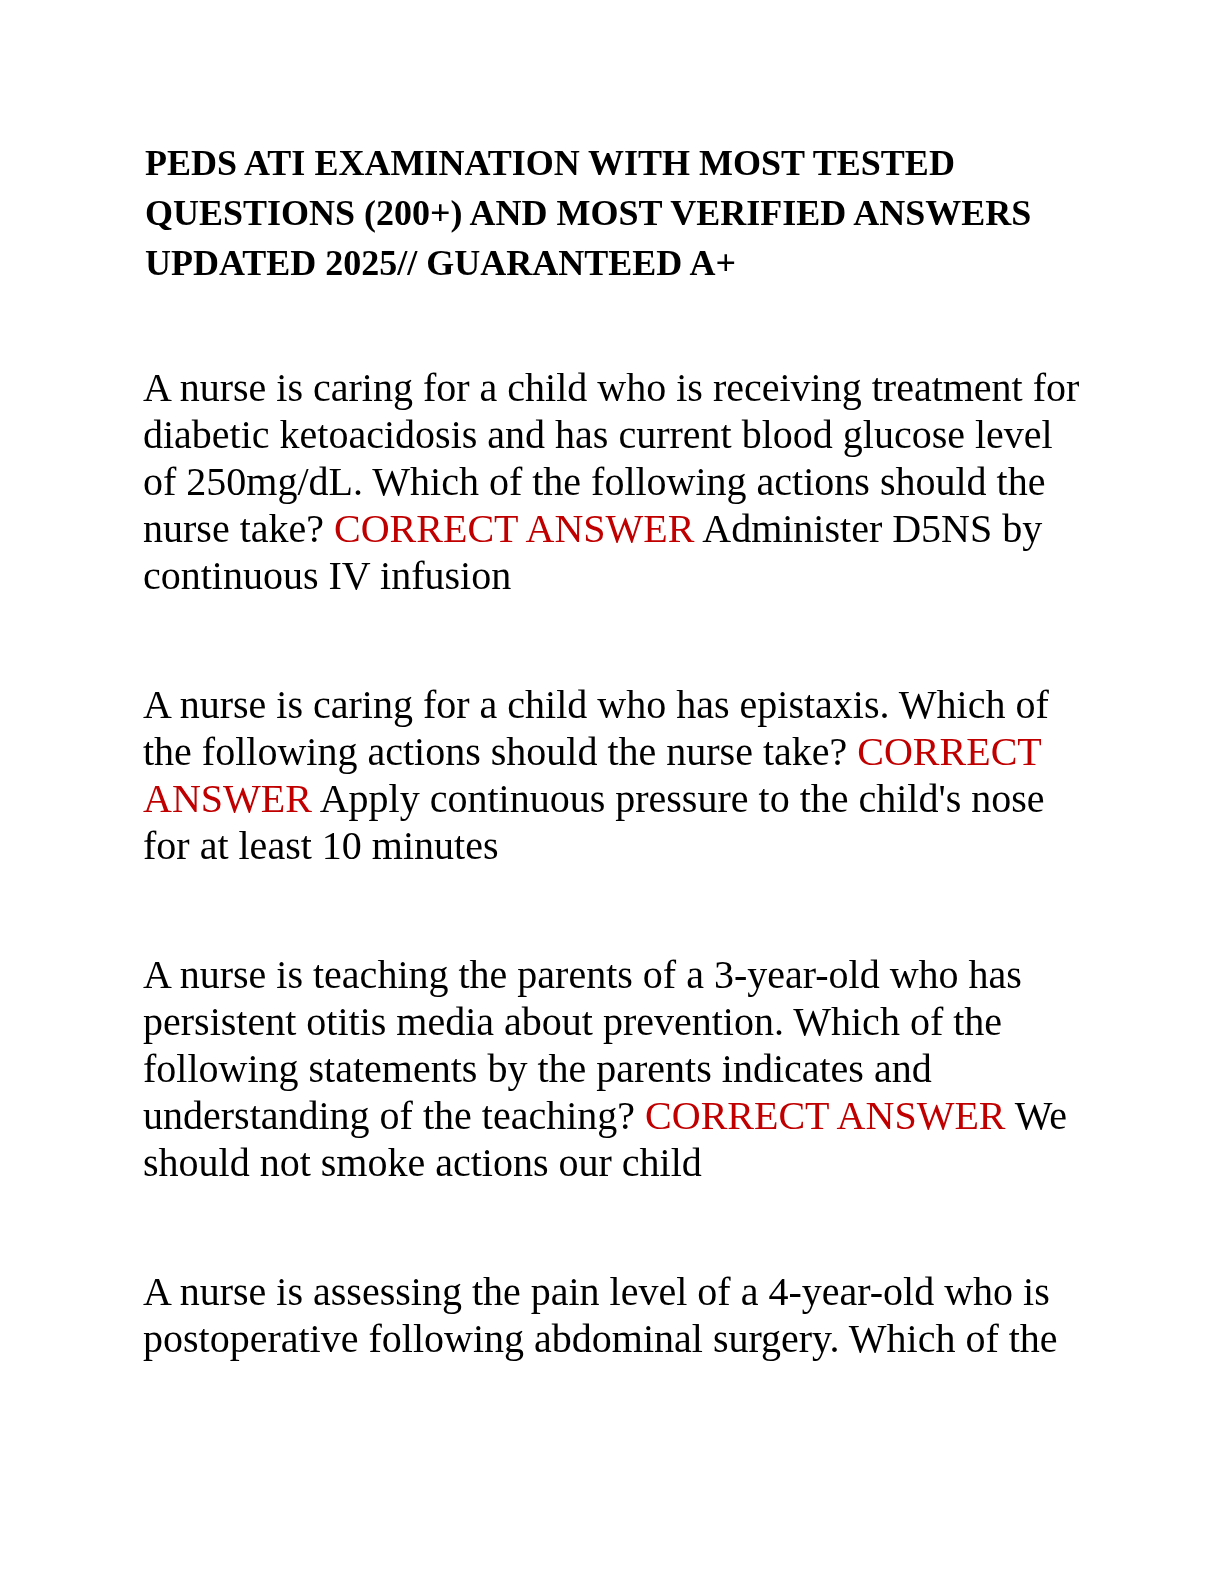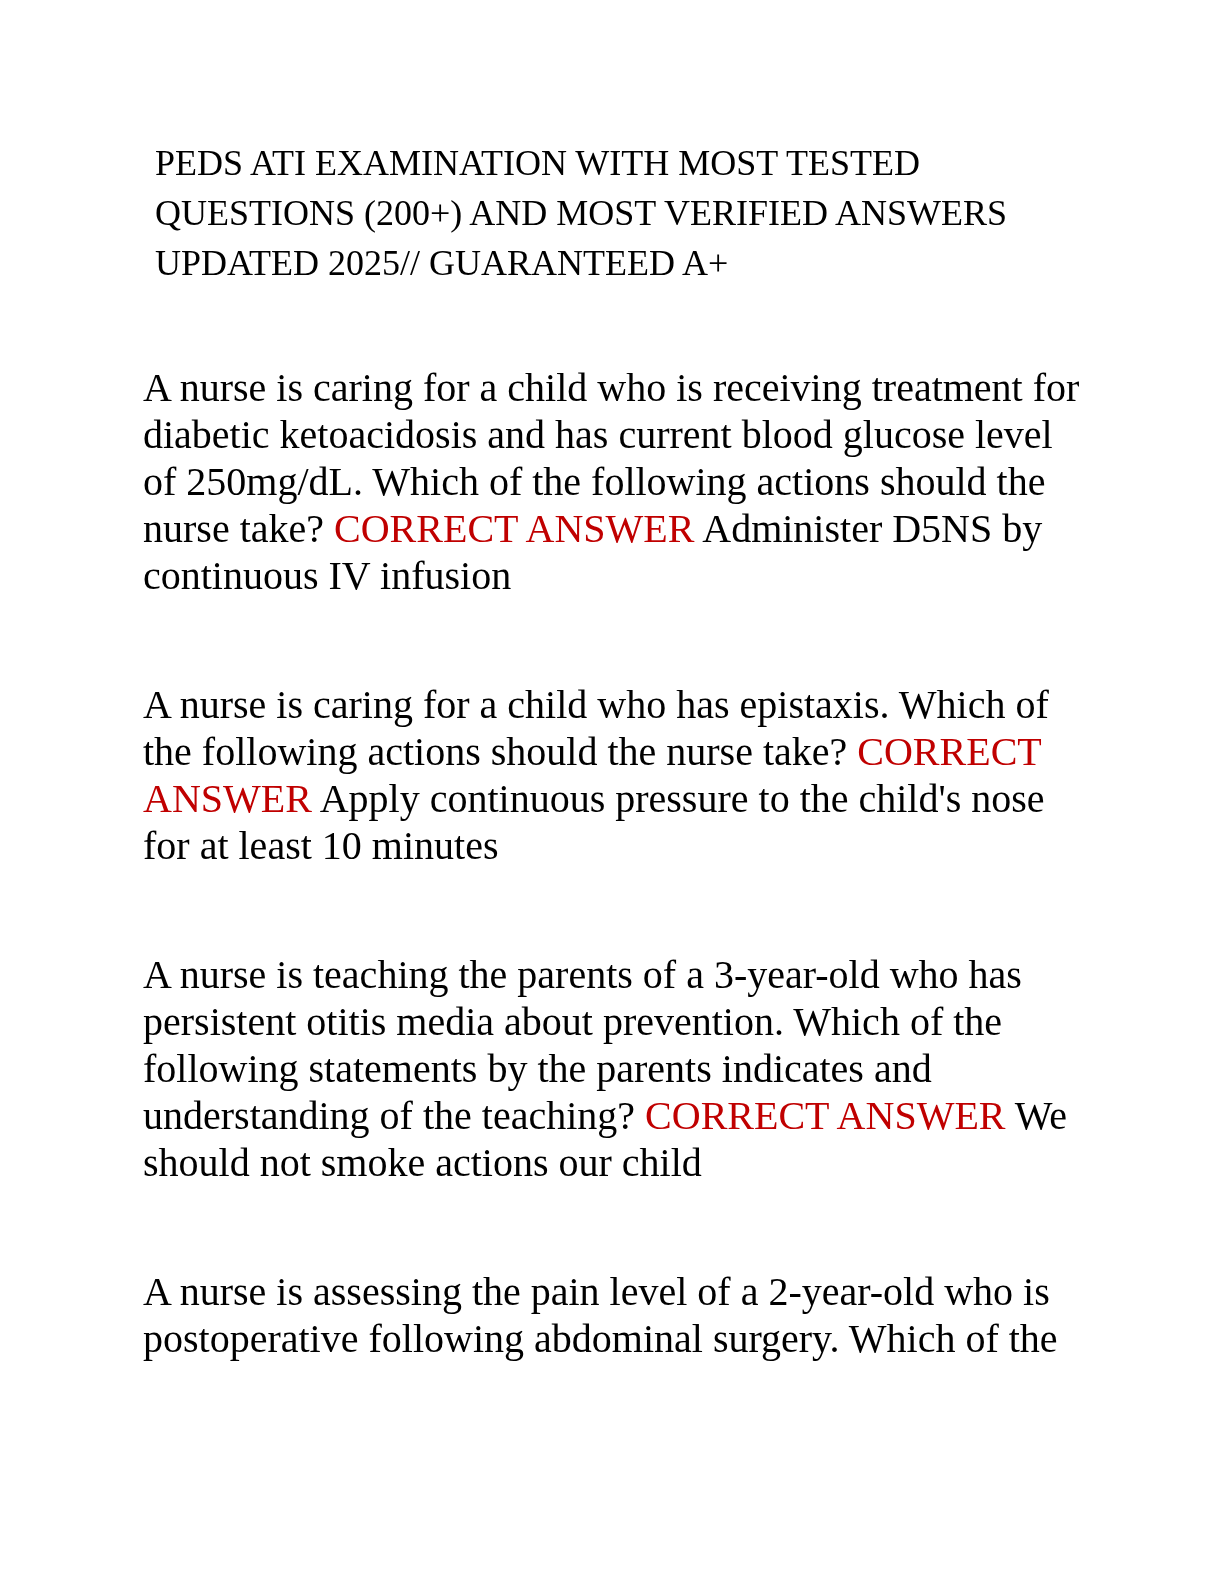--- a/index.html
+++ b/index.html
@@ -13,23 +13,23 @@
     height: 1584px;
     box-sizing: border-box;
     background: #ffffff;
     padding: 138px 144px 0 143px;
     font-family: "Liberation Serif", "DejaVu Serif", serif;
     color: #000000;
     overflow: hidden;
   }
   .doc-title {
     font-size: 36px;
-    font-weight: normal;
+    font-weight: bold;
     line-height: 50px;
-    margin: 0 0 76px 12px;
+    margin: 0 0 76px 2px;
     letter-spacing: 0px;
   }
   .qa-para {
     font-size: 40px;
     line-height: 47px;
     margin: 0 0 82px 0;
   }
   .answer-label {
     color: var(--accent, #c00000);
   }
@@ -40,15 +40,15 @@
 <div class="page">
 
   <h1 class="doc-title">PEDS ATI EXAMINATION WITH MOST TESTED QUESTIONS (200+) AND MOST VERIFIED ANSWERS UPDATED 2025// GUARANTEED A+</h1>
 
   <p class="qa-para"><span>A nurse is caring for a child who is receiving treatment for diabetic ketoacidosis and has current blood glucose level of 250mg/dL. Which of the following actions should the nurse take? </span><span class="answer-label">CORRECT ANSWER</span><span> Administer D5NS by continuous IV infusion</span></p>
 
   <p class="qa-para"><span>A nurse is caring for a child who has epistaxis. Which of the following actions should the nurse take? </span><span class="answer-label">CORRECT ANSWER</span><span> Apply continuous pressure to the child's nose for at least 10 minutes</span></p>
 
   <p class="qa-para"><span>A nurse is teaching the parents of a 3-year-old who has persistent otitis media about prevention. Which of the following statements by the parents indicates and understanding of the teaching? </span><span class="answer-label">CORRECT ANSWER</span><span> We should not smoke actions our child</span></p>
 
-  <p class="qa-para"><span>A nurse is assessing the pain level of a 2-year-old who is postoperative following abdominal surgery. Which of the</span></p>
+  <p class="qa-para"><span>A nurse is assessing the pain level of a 4-year-old who is postoperative following abdominal surgery. Which of the</span></p>
 
 </div>
 
 </body></html>

